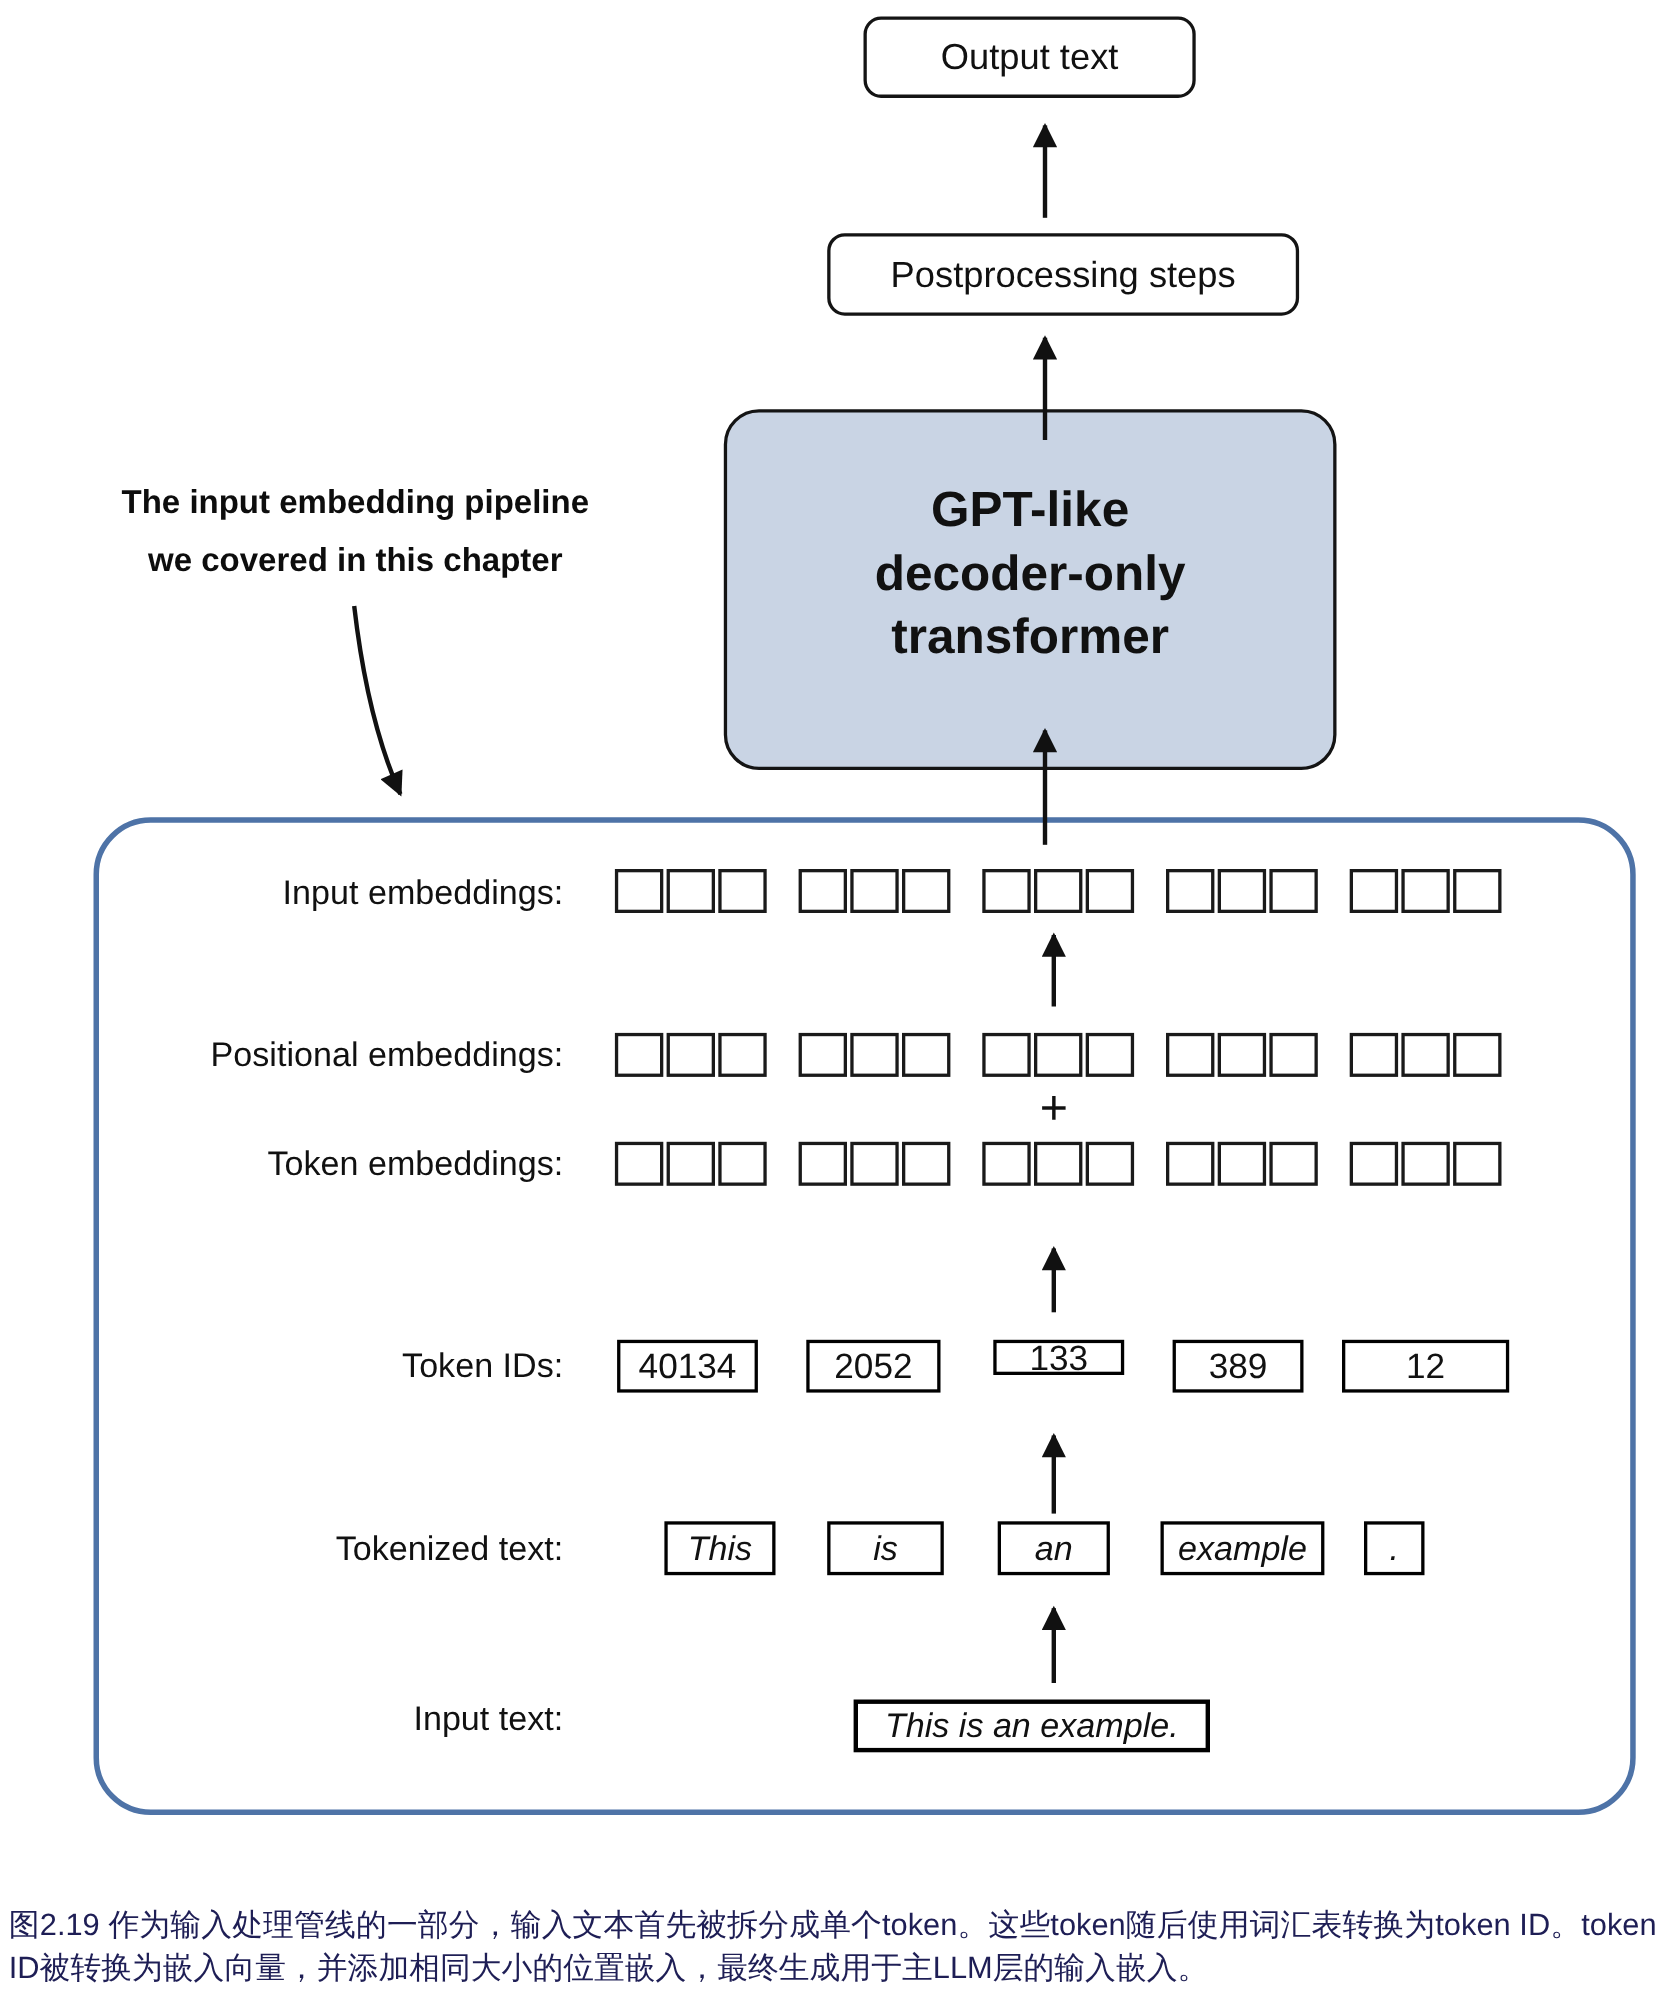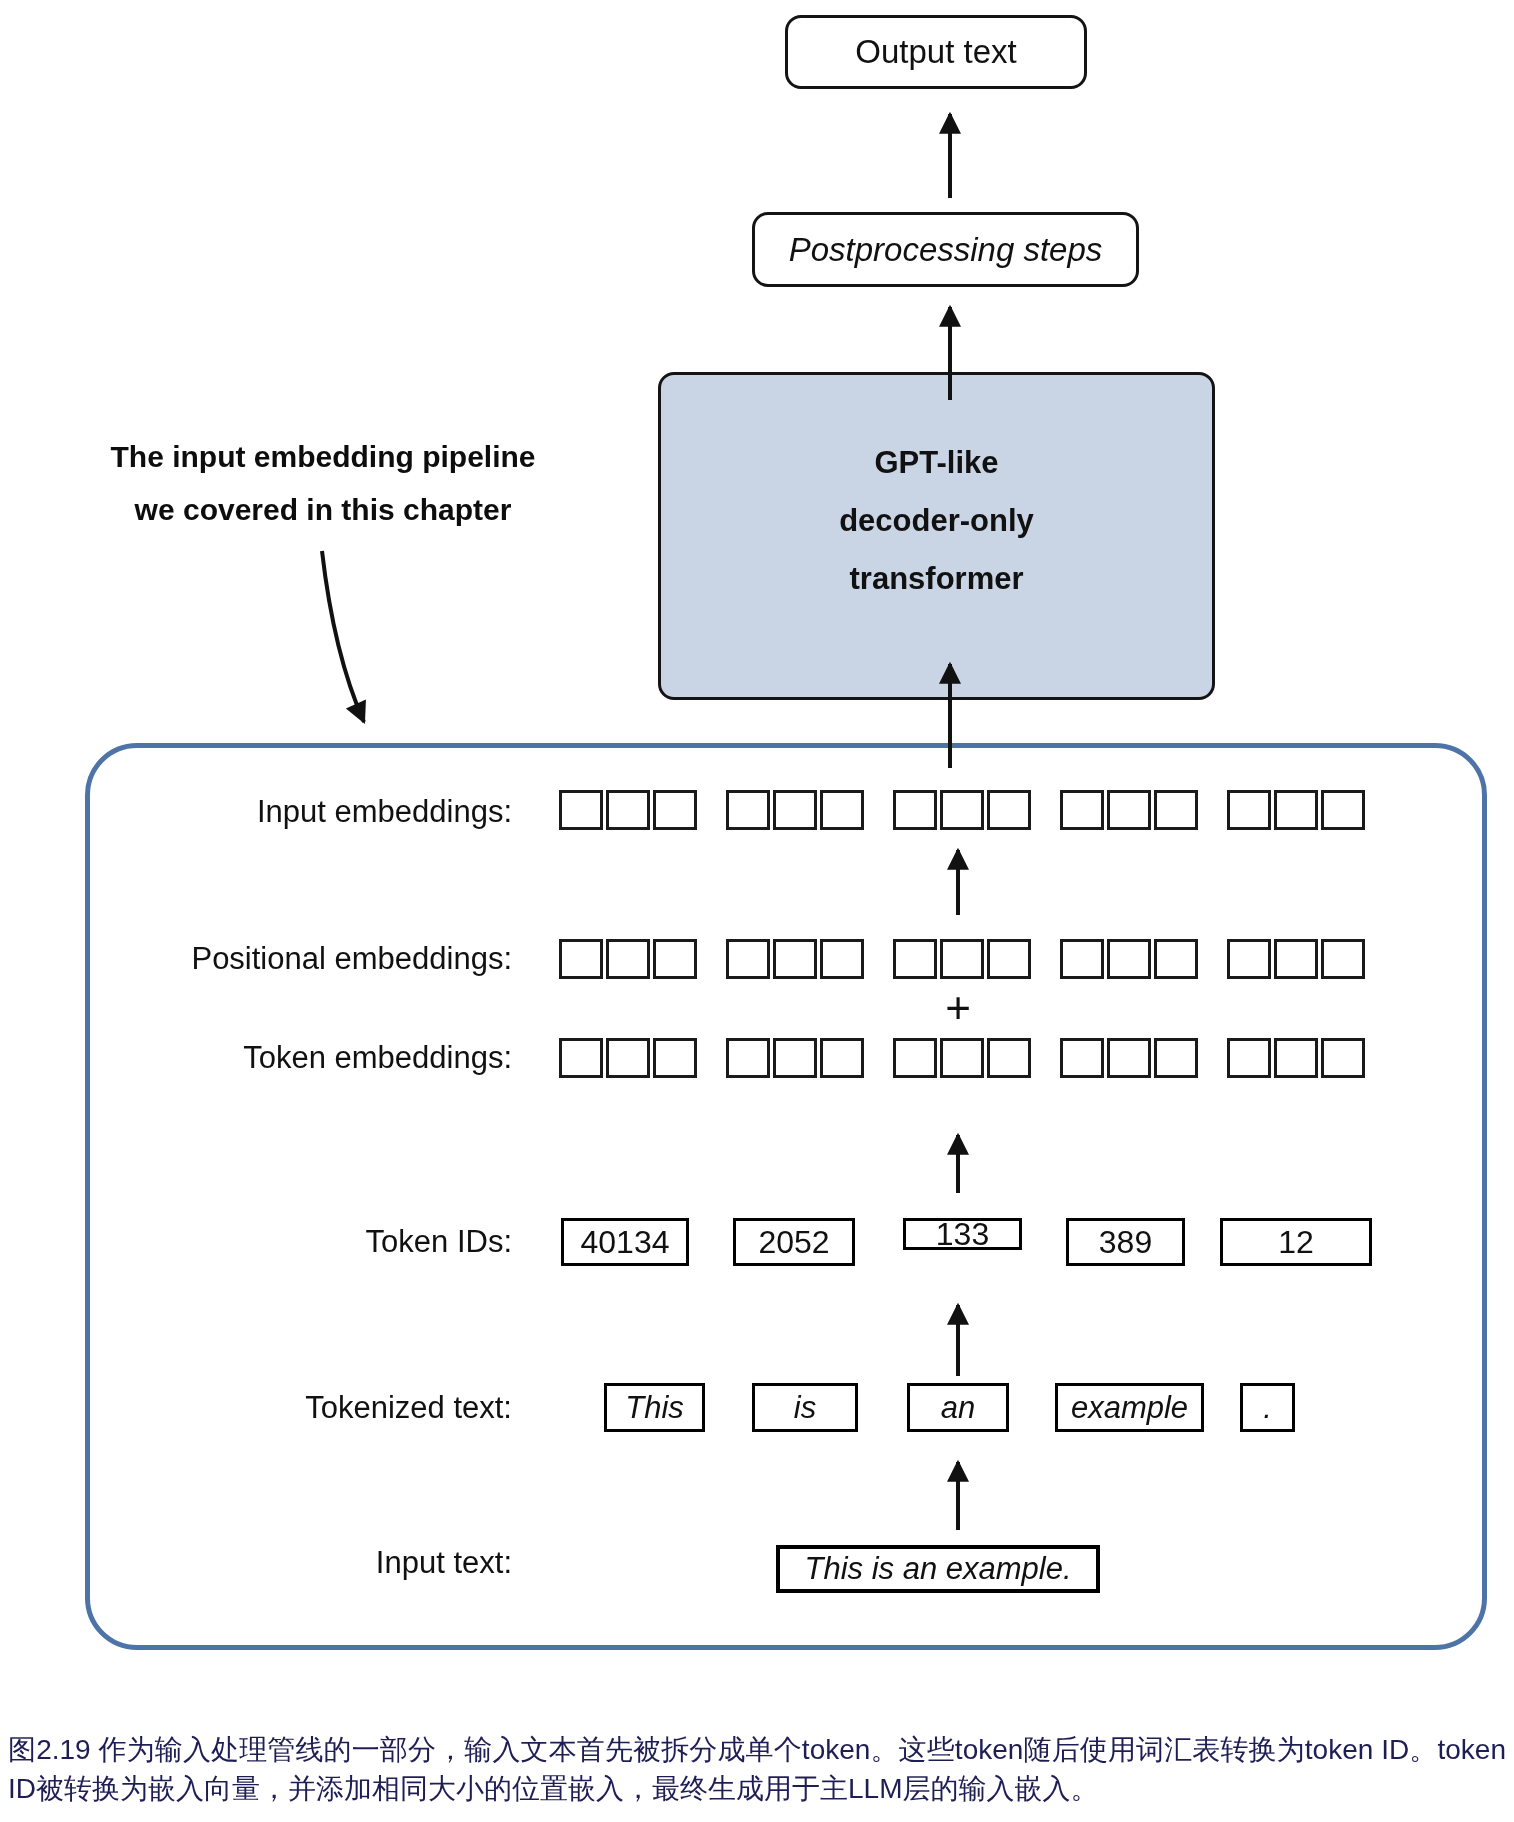--- a/index.html
+++ b/index.html
@@ -8,22 +8,22 @@
     font-family:"Liberation Sans", sans-serif; overflow:hidden; color:#111;
   }
   
   .node {
     position:absolute; box-sizing:border-box;
     border:3px solid #141414; border-radius:16px; background:#fff;
     display:flex; align-items:center; justify-content:center;
     font-size:33px; color:#111; white-space:nowrap;
   }
   .gpt {
-    border-radius:16px; background:var(--gpt-fill,#c9d4e4);
-    font-weight:bold; font-size:31px; line-height:58px; text-align:center;
+    border-radius:32px; background:var(--gpt-fill,#c9d4e4);
+    font-weight:bold; font-size:45px; line-height:58px; text-align:center;
     white-space:pre-line; padding-bottom:30px;
   }
   
   .pipeline {
     position:absolute; box-sizing:border-box; background:transparent;
     border:5px solid var(--pipe-border,#4e73a7); border-radius:52px;
   }
   
   .rowlabel {
     position:absolute; left:40px; width:472px; text-align:right;
@@ -63,21 +63,21 @@
 <body>
 
 <div class="canvas" style="--gpt-fill: #c9d4e4; --pipe-border: #4e73a7; --caption-color: #1e1e55;">
 
   <div class="pipeline under" style="left:85px; top:743px; width:1402px; height:907px;"></div>
 
   <div class="node mid" style="left:785px; top:15px; width:302px; height:74px;">
     <span>Output text</span>
   </div>
 
-  <div class="node mid" style="left:752px; top:212px; width:387px; height:75px;font-style:italic;">
+  <div class="node mid" style="left:752px; top:212px; width:429px; height:75px;">
     <span>Postprocessing steps</span>
   </div>
 
   <div class="node gpt mid" style="left:658px; top:372px; width:557px; height:328px;">
     <span>GPT-like
 decoder-only
 transformer</span>
   </div>
 
   <div class="annotation">The input embedding pipeline

